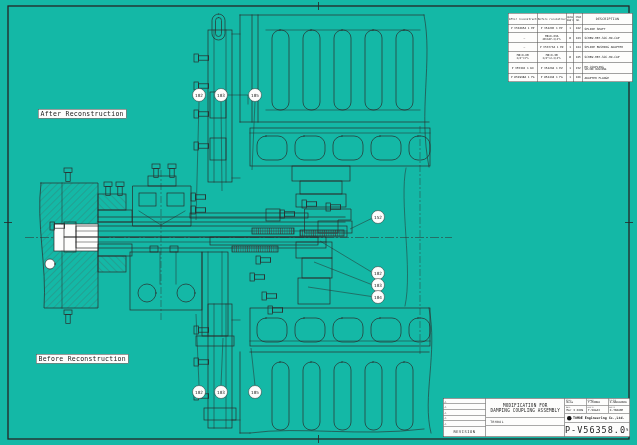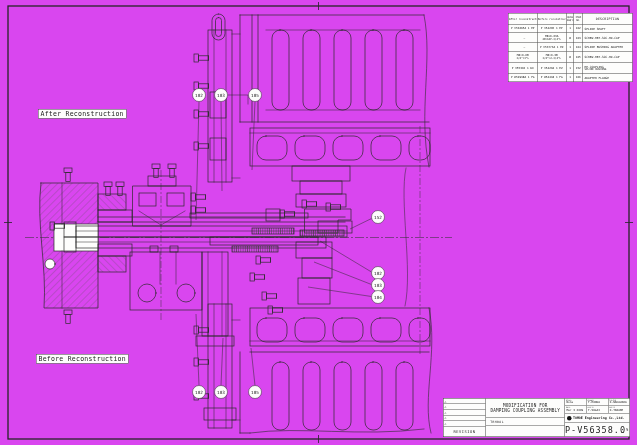--- a/index.html
+++ b/index.html
@@ -1,16 +1,16 @@
 <!DOCTYPE html>
 <html><head>
 <meta charset="utf-8">
 <style>
   html,body{margin:0;padding:0;background:#ffffff;}
-  .sheet{position:relative;width:637px;height:445px;background:#d946ef;overflow:hidden;
+  .sheet{position:relative;width:637px;height:445px;background:#14b8a6;overflow:hidden;
          font-family:"DejaVu Sans Mono", monospace;color:#222;}
   svg{position:absolute;left:0;top:0;}
   .label-box{position:absolute;border:1px solid #3a3a3a;padding:1px 4px;background:#fdfdfc;
              white-space:nowrap;transform:scale(.5);transform-origin:0 0;
              font-size:13px;letter-spacing:.5px;color:#222;}
   
   .pt-wrap{position:absolute;left:508px;top:13px;width:248px;transform:scale(.5);transform-origin:0 0;}
   table.pt{border-collapse:collapse;width:248px;table-layout:fixed;background:#fdfdfc;}
   table.pt td,table.pt th{border:1px solid #444;padding:0 1px;overflow:hidden;white-space:nowrap;
       font-weight:normal;text-align:center;vertical-align:middle;line-height:1.05;}

